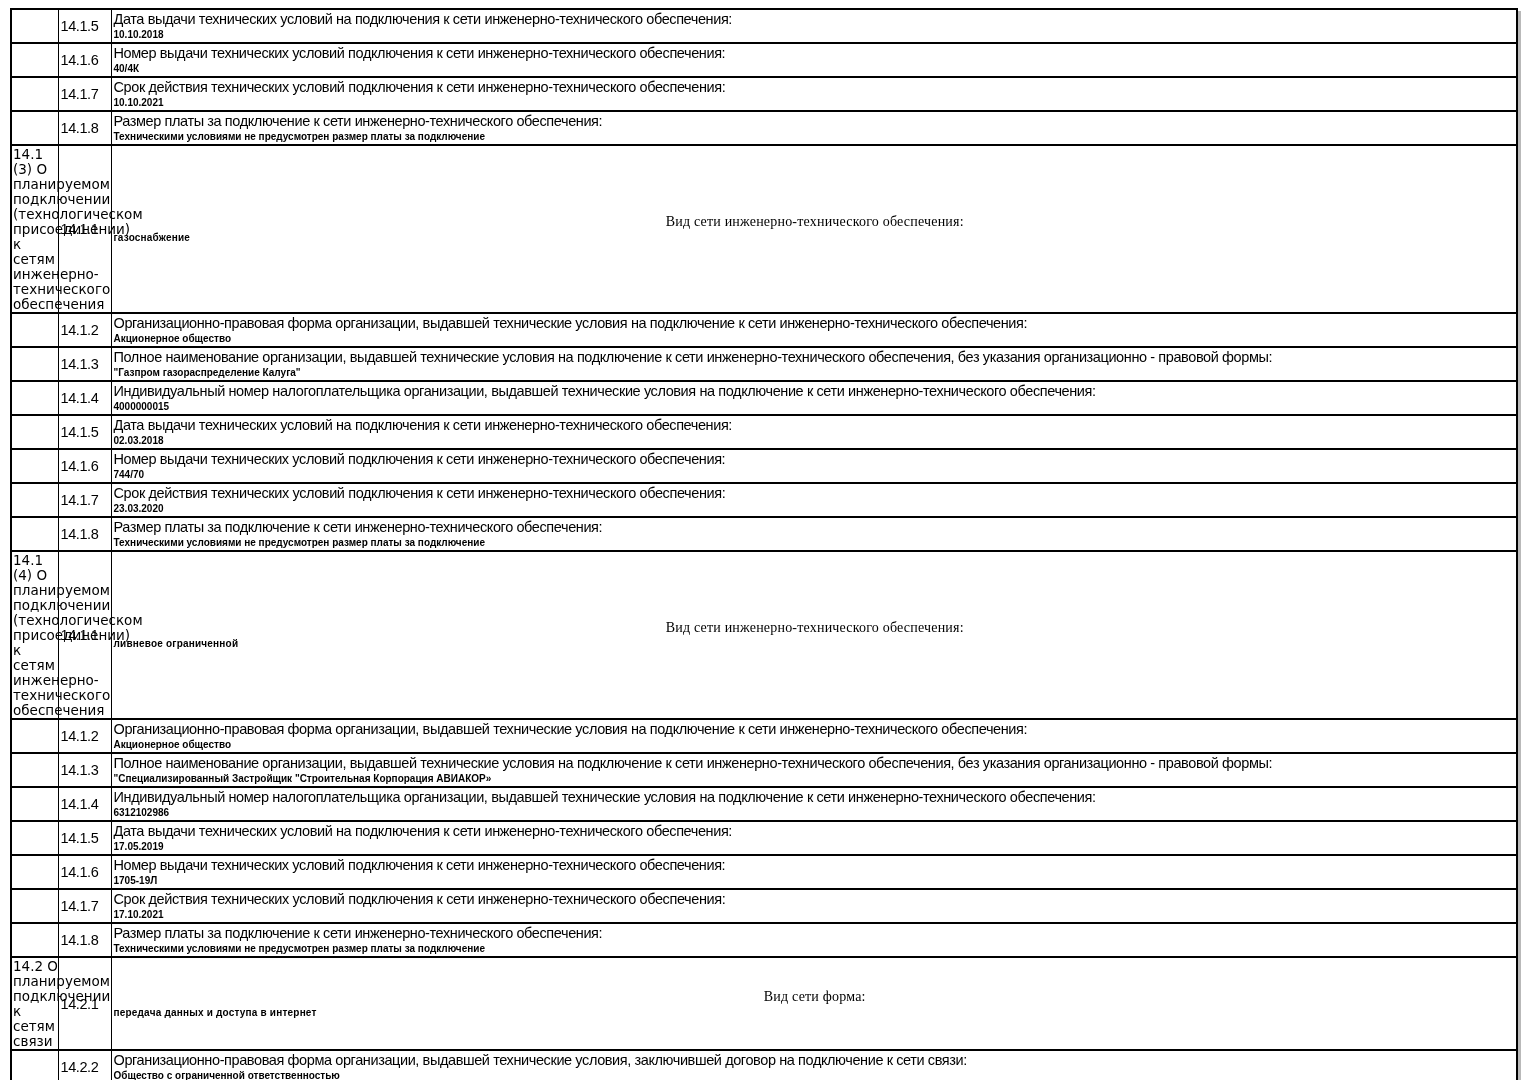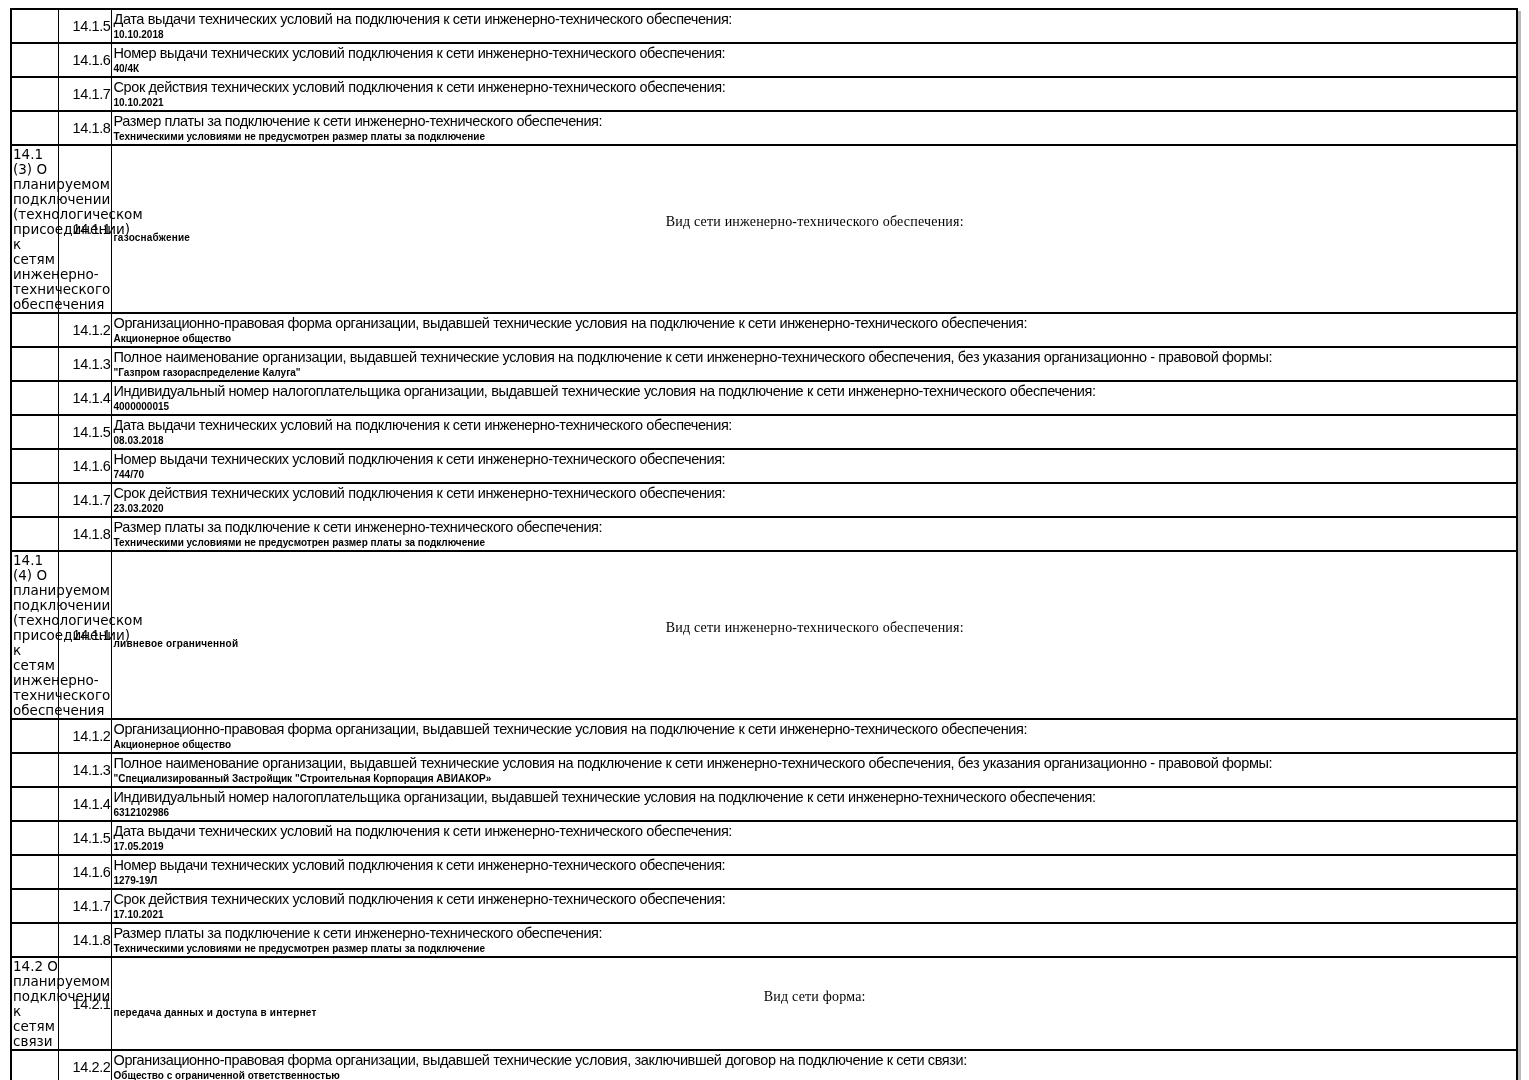--- a/index.html
+++ b/index.html
@@ -17,21 +17,21 @@
   td{
     border:1px solid #000;
     border-top-width:2px;border-bottom-width:2px;
     padding:0;vertical-align:top;overflow:visible;
   }
   tr.h33{height:33px;}
   tr.h164{height:164px;}
   tr.h92{height:92px;}
   td.c2{
     vertical-align:middle;padding-left:2px;
-    font-size:14.5px;letter-spacing:-0.4px;text-align:right;
+    font-size:14.5px;letter-spacing:-0.4px;
   }
   td.c3{padding-left:2px;padding-top:1px;}
   .lbl{
     font-size:14.5px;letter-spacing:-0.4px;line-height:16px;
     white-space:nowrap;
   }
   .val{
     font-family:Liberation Sans, sans-serif;
     font-weight:bold;font-size:10px;line-height:15px;
     white-space:nowrap;
@@ -125,21 +125,21 @@
     <td class="c3">
       <div class="lbl">Индивидуальный номер налогоплательщика организации, выдавшей технические условия на подключение к сети инженерно-технического обеспечения:</div>
       <div class="val">4000000015</div>
     </td>
   </tr>
   <tr class="h33">
     <td class="c1"></td>
     <td class="c2">14.1.5</td>
     <td class="c3">
       <div class="lbl">Дата выдачи технических условий на подключения к сети инженерно-технического обеспечения:</div>
-      <div class="val">08.03.2018</div>
+      <div class="val">02.03.2018</div>
     </td>
   </tr>
   <tr class="h33">
     <td class="c1"></td>
     <td class="c2">14.1.6</td>
     <td class="c3">
       <div class="lbl">Номер выдачи технических условий подключения к сети инженерно-технического обеспечения:</div>
       <div class="val">744/70</div>
     </td>
   </tr>
@@ -200,21 +200,21 @@
     <td class="c3">
       <div class="lbl">Дата выдачи технических условий на подключения к сети инженерно-технического обеспечения:</div>
       <div class="val">17.05.2019</div>
     </td>
   </tr>
   <tr class="h33">
     <td class="c1"></td>
     <td class="c2">14.1.6</td>
     <td class="c3">
       <div class="lbl">Номер выдачи технических условий подключения к сети инженерно-технического обеспечения:</div>
-      <div class="val">1279-19Л</div>
+      <div class="val">1705-19Л</div>
     </td>
   </tr>
   <tr class="h33">
     <td class="c1"></td>
     <td class="c2">14.1.7</td>
     <td class="c3">
       <div class="lbl">Срок действия технических условий подключения к сети инженерно-технического обеспечения:</div>
       <div class="val">17.10.2021</div>
     </td>
   </tr>

